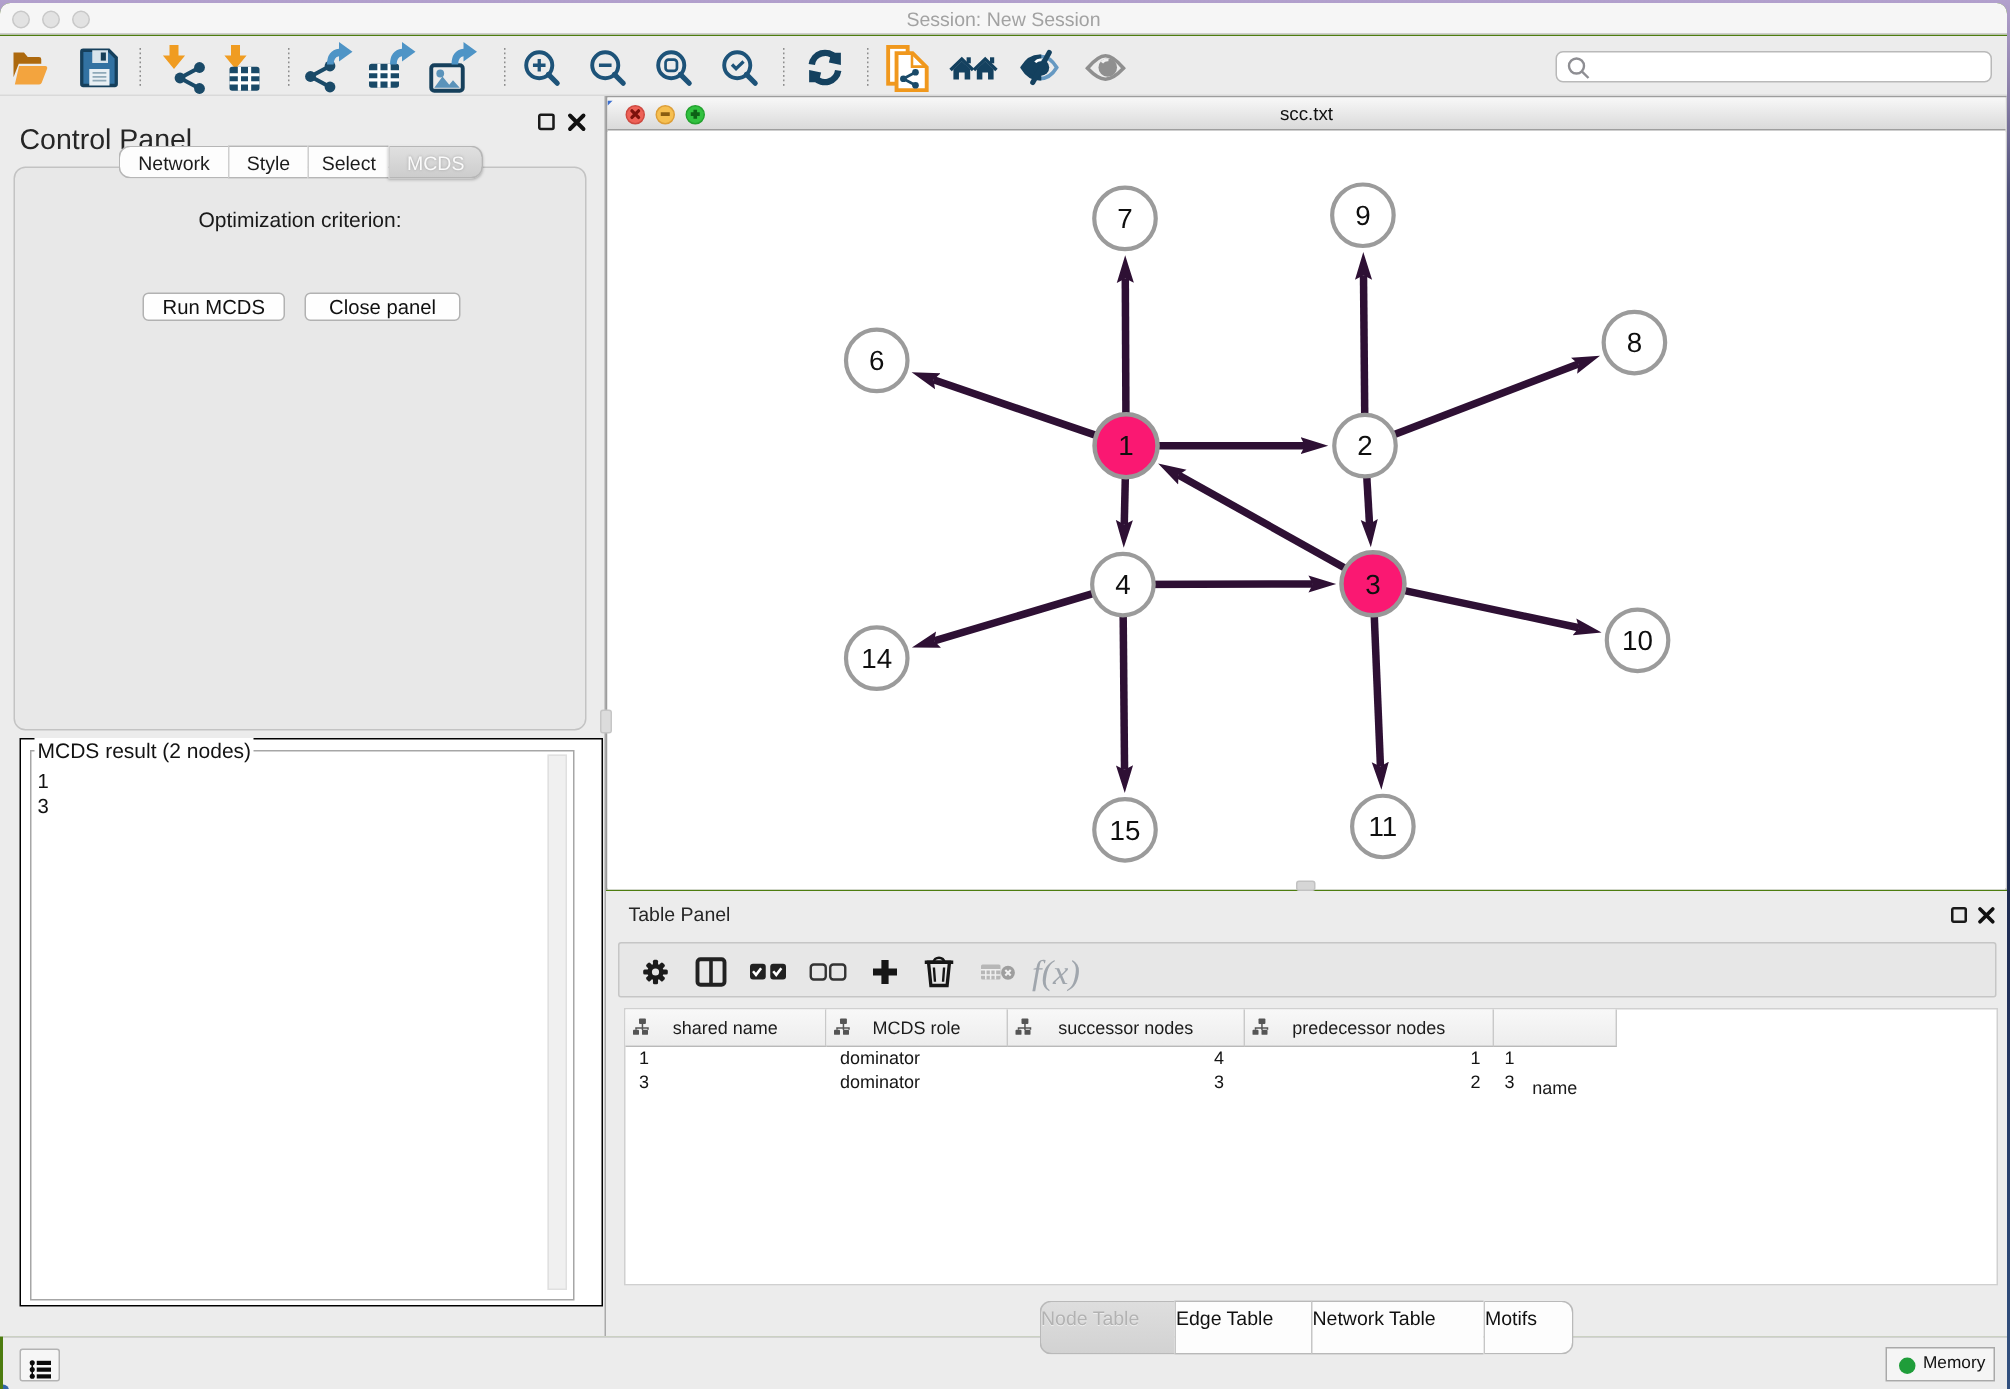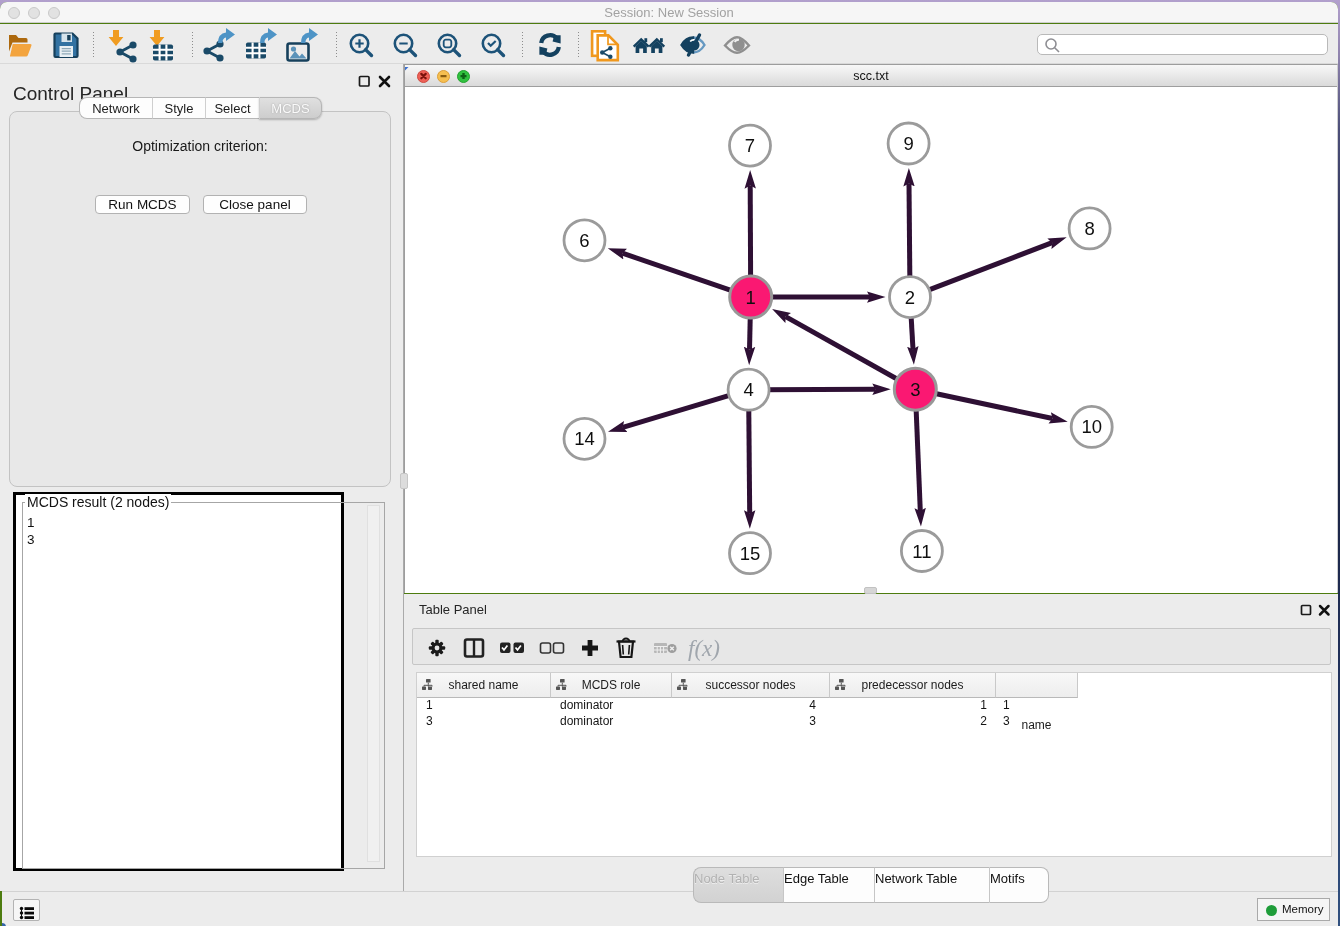--- a/index.html
+++ b/index.html
@@ -31,22 +31,22 @@
 .tabrow { position:absolute; display:flex; z-index:10; }
 .tab { font-size:13px; color:#1c1c1c; text-align:center; background:#fdfdfd;
   border-top:1px solid #b6b6b6; border-bottom:1px solid #b6b6b6; line-height:21px; height:22px; }
 .cbody { position:absolute; left:9px; top:47px; width:382px; height:376px;
   background:#e8e8e8; border:1px solid #c3c3c3; border-radius:8px; }
 #optlabel { position:absolute; left:0; top:74px; width:382px; text-align:center; font-size:14px; color:#191919; }
 #combo { position:absolute; left:44px; top:96px; width:311px; height:19px; background:#fff;
   border:1px solid #ababab; border-radius:4px; font-size:14px; color:#1a1a1a; line-height:17px; padding-left:12px; }
 .btn { position:absolute; height:19px; background:#fefefe; border:1px solid #b2b2b2;
   border-radius:4px; font-size:13.5px; color:#111; text-align:center; line-height:17px; }
-#mcdsbox { position:absolute; left:13px; top:428px; width:331px; height:379px;
-  background:#fff; border:3px solid #000000; }
+#mcdsbox { position:absolute; left:13px; top:428px; width:389px; height:379px;
+  background:#fff; border:1px solid #000000; }
 #fieldset { position:absolute; left:6px; top:7px; width:363px; height:367px;
   border:1px solid #a6a6a6; }
 #fieldset .legend { position:absolute; left:2px; top:-9px; background:#fff;
   font-size:14px; color:#121212; padding:0 2px; }
 #fieldset .vals { position:absolute; left:4px; top:12px; font-size:13.5px; color:#111; line-height:16.5px; }
 #fieldset .sbar { position:absolute; right:4px; top:2px; width:13px; height:357px;
   background:#f0f0f0; border:1px solid #e0e0e0; }
 
 #netwin { position:absolute; left:404px; top:62px; width:934px; height:529px;
   border:1px solid #9d9d9d; border-right-color:#cfcfcf; background:#fff; }

